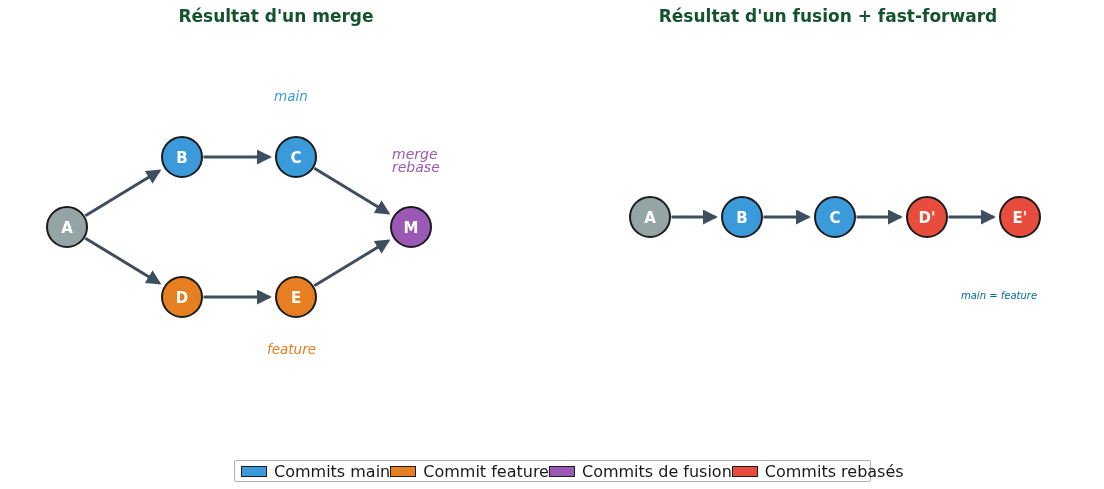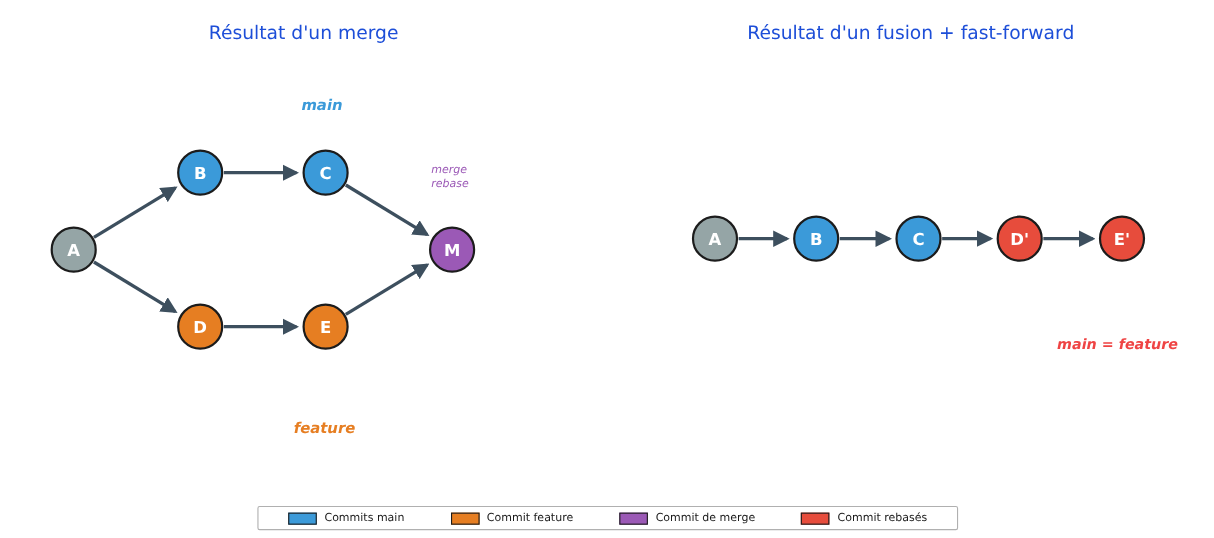--- a/index.html
+++ b/index.html
@@ -9,24 +9,24 @@
   }
   body {
     width: 1104px;
     height: 489px;
     position: relative;
     font-family: "DejaVu Sans", sans-serif;
     overflow: hidden;
   }
   .panel-title {
     position: absolute;
-    top: 20px;
+    top: 6px;
     font-size: 17px;
-    font-weight: normal;
-    color: #1d4ed8;
+    font-weight: bold;
+    color: #14532d;
     text-align: center;
     letter-spacing: 0px;
   }
   #title-left  { left: 0;    width: 552px; }
   #title-right { left: 552px; width: 552px; }
 
   svg.graph {
     position: absolute;
     left: 0;
     top: 0;
@@ -47,46 +47,45 @@
   }
   .edge-line {
     stroke: #3d4f5e;
     stroke-width: 3;
     fill: none;
   }
 
   .branch-label {
     position: absolute;
     font-size: 13.5px;
-    font-weight: bold;
+    font-weight: normal;
     font-style: italic;
     white-space: nowrap;
   }
   #label-main {
     left: 274px; top: 88px;
     color: #3b9ad9;
   }
   #label-feature {
     left: 267px; top: 341px;
     color: #e67e22;
-    margin-top: 41px;
   }
   #label-mergecommit {
     position: absolute;
     left: 392px; top: 148px;
-    font-size: 10px;
+    font-size: 14px;
     font-style: italic;
     color: #9b59b6;
     line-height: 13px;
     white-space: nowrap;
   }
   #label-mainfeature {
-    left: 961px; top: 306px;
-    font-size: 13px;
-    color: #ef4444;
+    left: 961px; top: 290px;
+    font-size: 10px;
+    color: #0369a1;
   }
 
   #legend {
     position: absolute;
     left: 234px;
     top: 460px;
     width: 637px;
     height: 22px;
     box-sizing: border-box;
     border: 1px solid #b0b0b0;
@@ -102,21 +101,21 @@
     align-items: center;
     gap: 7px;
   }
   .legend-swatch {
     width: 26px;
     height: 11px;
     border: 1px solid #1c1c1c;
     box-sizing: border-box;
   }
   .legend-text {
-    font-size: 10px;
+    font-size: 16px;
     color: #1a1a1a;
     white-space: nowrap;
   }
 </style>
 </head>
 <body>
 
 <div class="panel-title" id="title-left">Résultat d'un merge</div>
 
 <div class="panel-title" id="title-right">Résultat d'un fusion + fast-forward</div>
@@ -202,19 +201,19 @@
     <div class="legend-entry">
       <span class="legend-swatch" style="background: rgb(59, 154, 217);"></span>
       <span class="legend-text">Commits main</span>
     </div>
     <div class="legend-entry">
       <span class="legend-swatch" style="background: rgb(230, 126, 34);"></span>
       <span class="legend-text">Commit feature</span>
     </div>
     <div class="legend-entry">
       <span class="legend-swatch" style="background: rgb(155, 89, 182);"></span>
-      <span class="legend-text">Commit de merge</span>
+      <span class="legend-text">Commits de fusion</span>
     </div>
     <div class="legend-entry">
       <span class="legend-swatch" style="background: rgb(231, 76, 60);"></span>
-      <span class="legend-text">Commit rebasés</span>
+      <span class="legend-text">Commits rebasés</span>
     </div>
   </div>
 
 </body></html>

